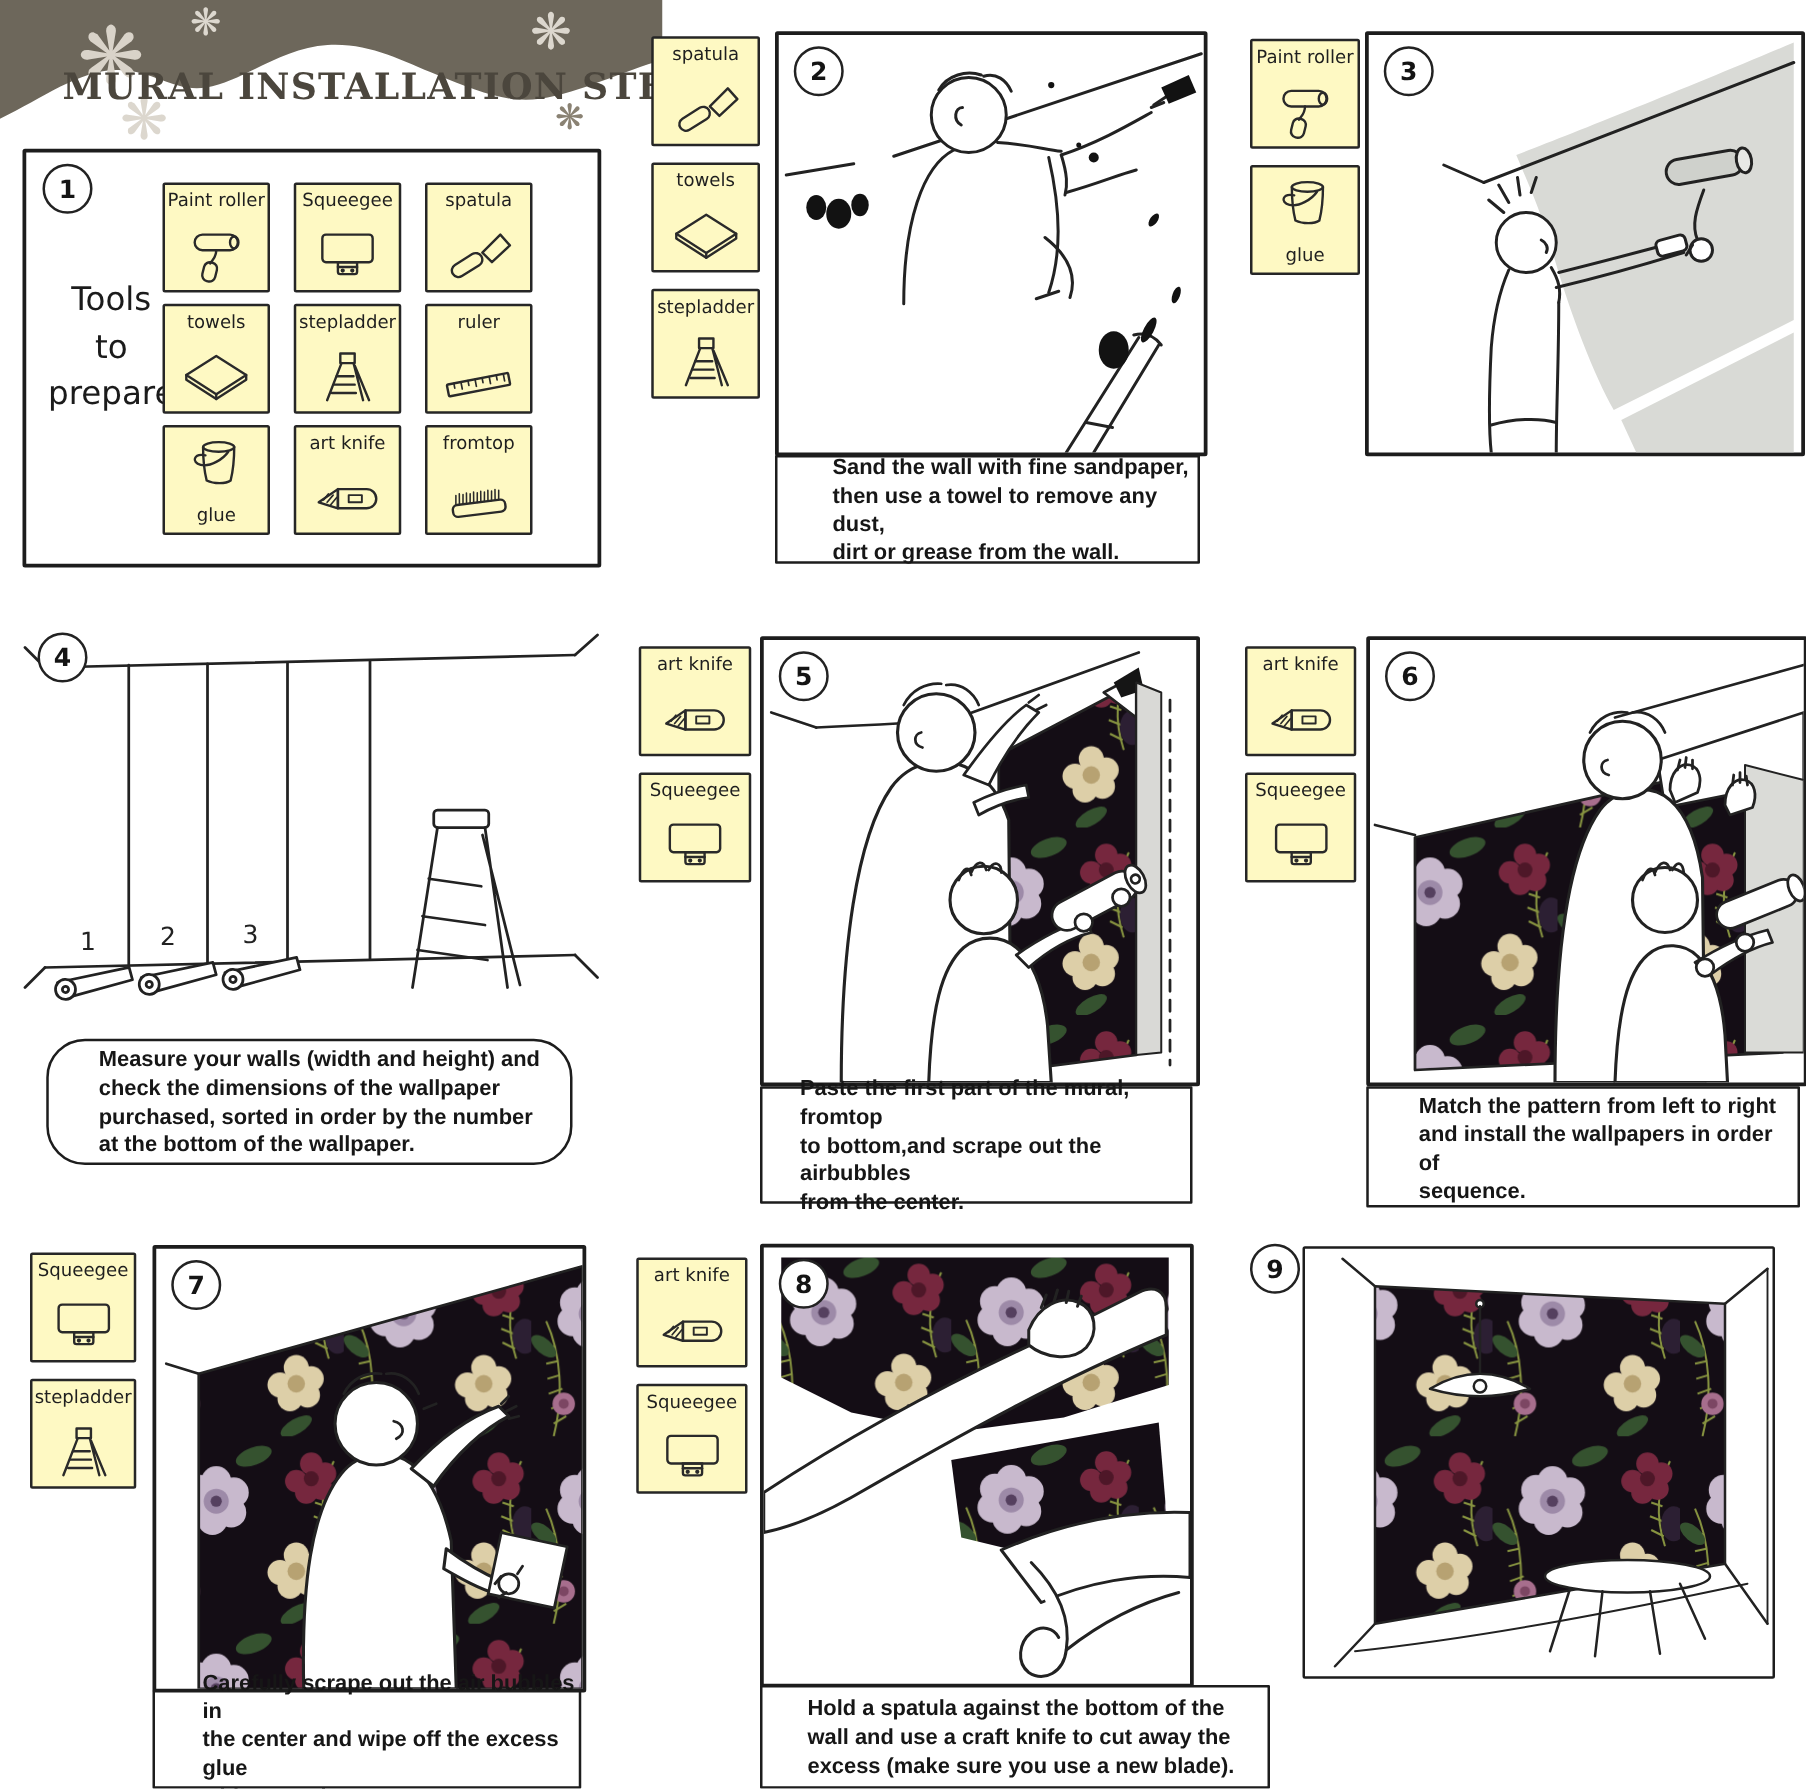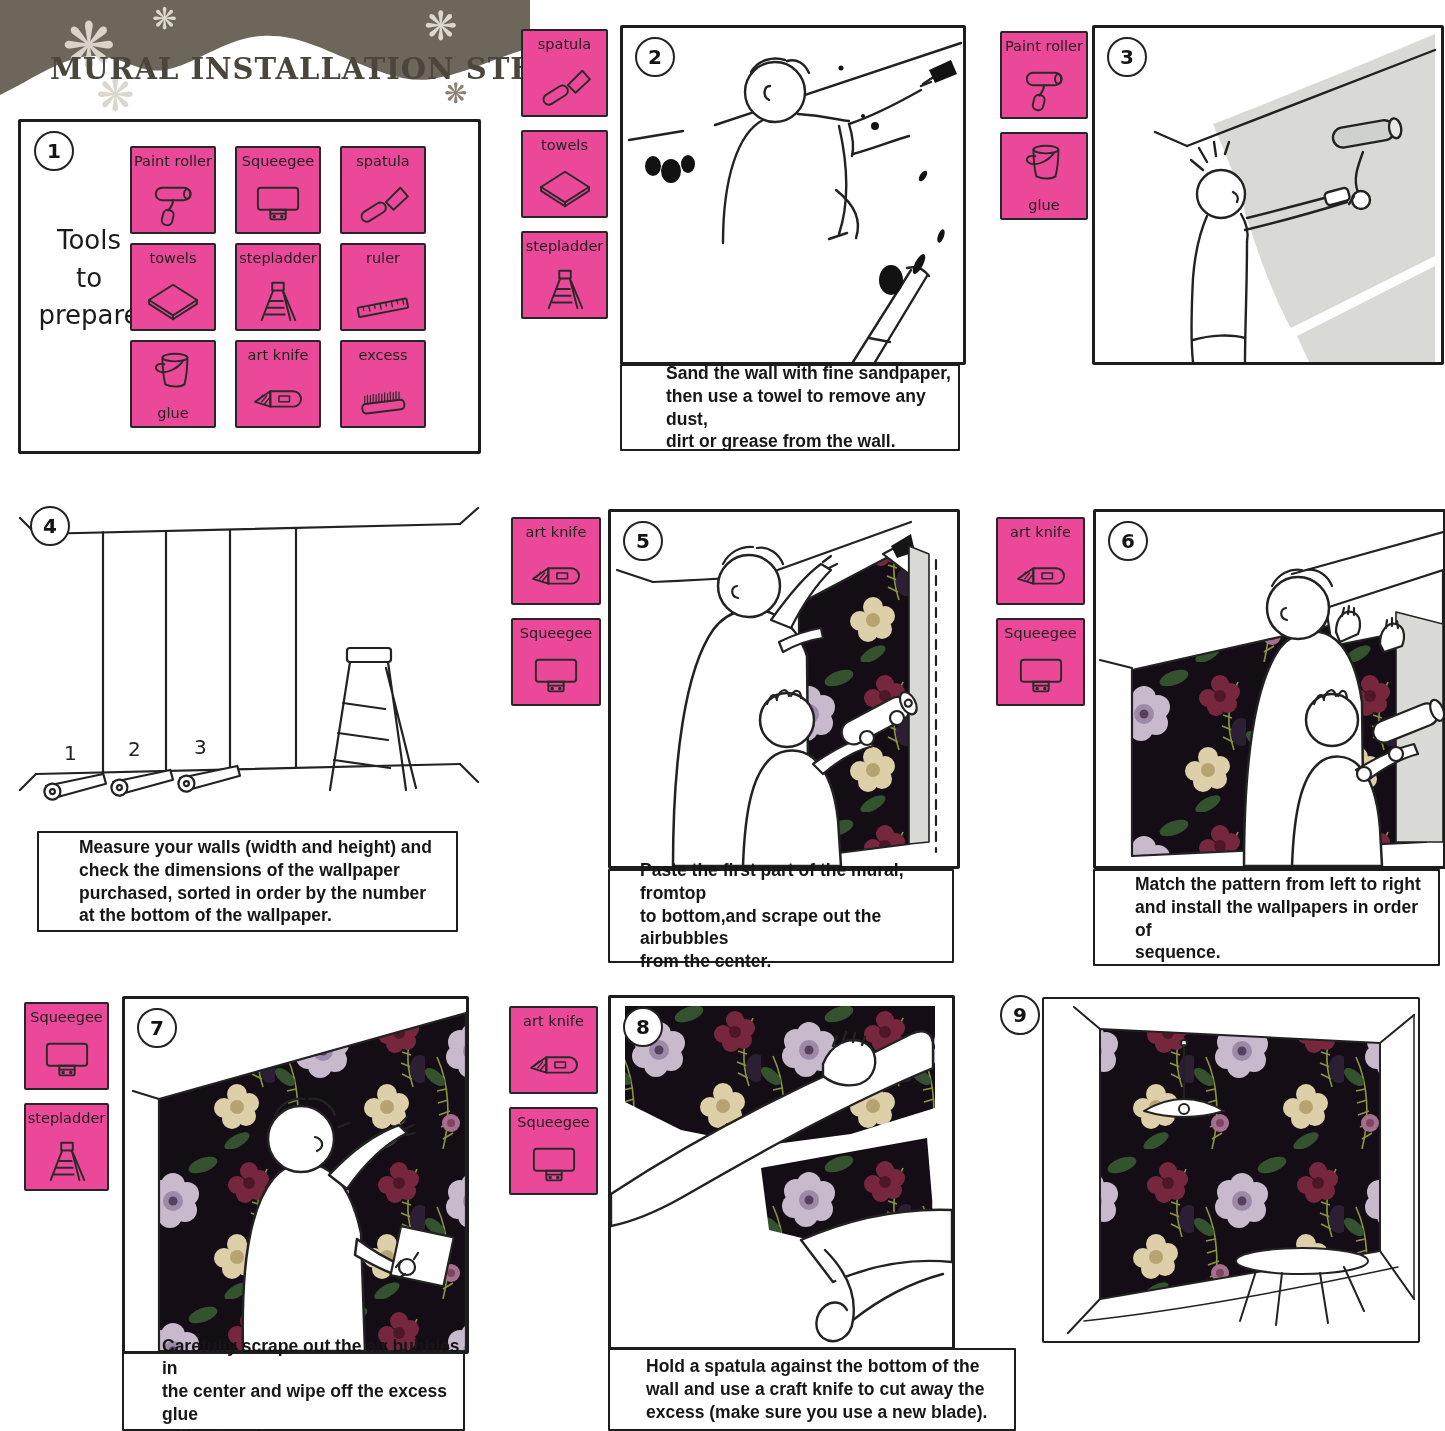--- a/index.html
+++ b/index.html
@@ -16,21 +16,21 @@
   
   .main-box{position:absolute;background:#fff;border:3px solid #1d1d1d;border-radius:2px;}
   .caption-box{position:absolute;background:#fff;border:2.5px solid #1d1d1d;border-radius:1px;
                display:flex;align-items:center;}
   .caption{font-family:"Liberation Sans", sans-serif;font-weight:bold;font-size:17.5px;
            line-height:1.3;color:#161616;white-space:pre-line;}
   .num{position:absolute;width:36px;height:36px;border:2.5px solid #222;border-radius:50%;
        background:#fff;display:flex;align-items:center;justify-content:center;
        font:700 20px "DejaVu Sans", sans-serif;color:#141414;z-index:5;}
   .side-tools{position:absolute;display:flex;flex-direction:column;gap:13px;}
-  .tool-box{background:#ec4899;border:2px solid #262626;border-radius:2px;
+  .tool-box{background:#fef9c3;border:2px solid #262626;border-radius:2px;
             display:flex;flex-direction:column;align-items:center;justify-content:space-between;
             padding:5px 3px;box-sizing:border-box;height:88px;}
   .tool-box.tool-glue{flex-direction:column-reverse;}
   .tool-label{font-size:14.5px;color:#1f1f1f;white-space:nowrap;}
   .tool-icon{width:58px;height:46px;flex:0 0 auto;}
 
   
   #s1-main{left:18px;top:119px;width:457px;height:329px;}
   #s1-main .num{left:13px;top:9px;}
   .tools-title{position:absolute;left:8px;top:100px;width:120px;text-align:center;
@@ -42,21 +42,21 @@
   #s2-tools{left:521px;top:29px;width:87px;}
   #s2-main{left:620px;top:25px;width:340px;height:334px;}
   #s2-cap{left:620px;top:364px;width:340px;height:87px;padding-left:44px;box-sizing:border-box;}
 
   #s3-tools{left:1000px;top:31px;width:88px;}
   #s3-main{left:1092px;top:25px;width:346px;height:334px;}
   #s3-cap{left:1092px;top:364px;width:346px;height:87px;padding-left:44px;box-sizing:border-box;}
 
   #s4-area{position:absolute;left:18px;top:498px;width:462px;height:336px;}
   #s4-num{left:30px;top:506px;}
-  #s4-cap{left:37px;top:831px;width:421px;height:101px;padding-left:40px;box-sizing:border-box;}
+  #s4-cap{left:37px;top:831px;width:421px;height:101px;padding-left:40px;box-sizing:border-box;border-radius:31px;}
 
   #s5-tools{left:511px;top:517px;width:90px;}
   #s5-main{left:608px;top:509px;width:346px;height:354px;}
   #s5-cap{left:608px;top:869px;width:346px;height:94px;padding-left:30px;box-sizing:border-box;}
 
   #s6-tools{left:996px;top:517px;width:89px;}
   #s6-main{left:1093px;top:509px;width:347px;height:354px;}
   #s6-cap{left:1093px;top:869px;width:347px;height:97px;padding-left:40px;box-sizing:border-box;align-items:flex-end;}
 
   #s7-tools{left:24px;top:1002px;width:85px;}
@@ -262,21 +262,21 @@
             <use href="#sym-glue"></use>
           </svg>
         </div>
         <div class="tool-box tool-art-knife">
           <div class="tool-label">art knife</div>
           <svg class="tool-icon" viewBox="0 0 60 48">
             <use href="#sym-art-knife"></use>
           </svg>
         </div>
         <div class="tool-box tool-brush">
-          <div class="tool-label">excess</div>
+          <div class="tool-label">fromtop</div>
           <svg class="tool-icon" viewBox="0 0 60 48">
             <use href="#sym-brush"></use>
           </svg>
         </div>
       </div>
   </div>
 
   <div class="side-tools" id="s2-tools">
       <div class="tool-box tool-spatula">
         <div class="tool-label">spatula</div>

